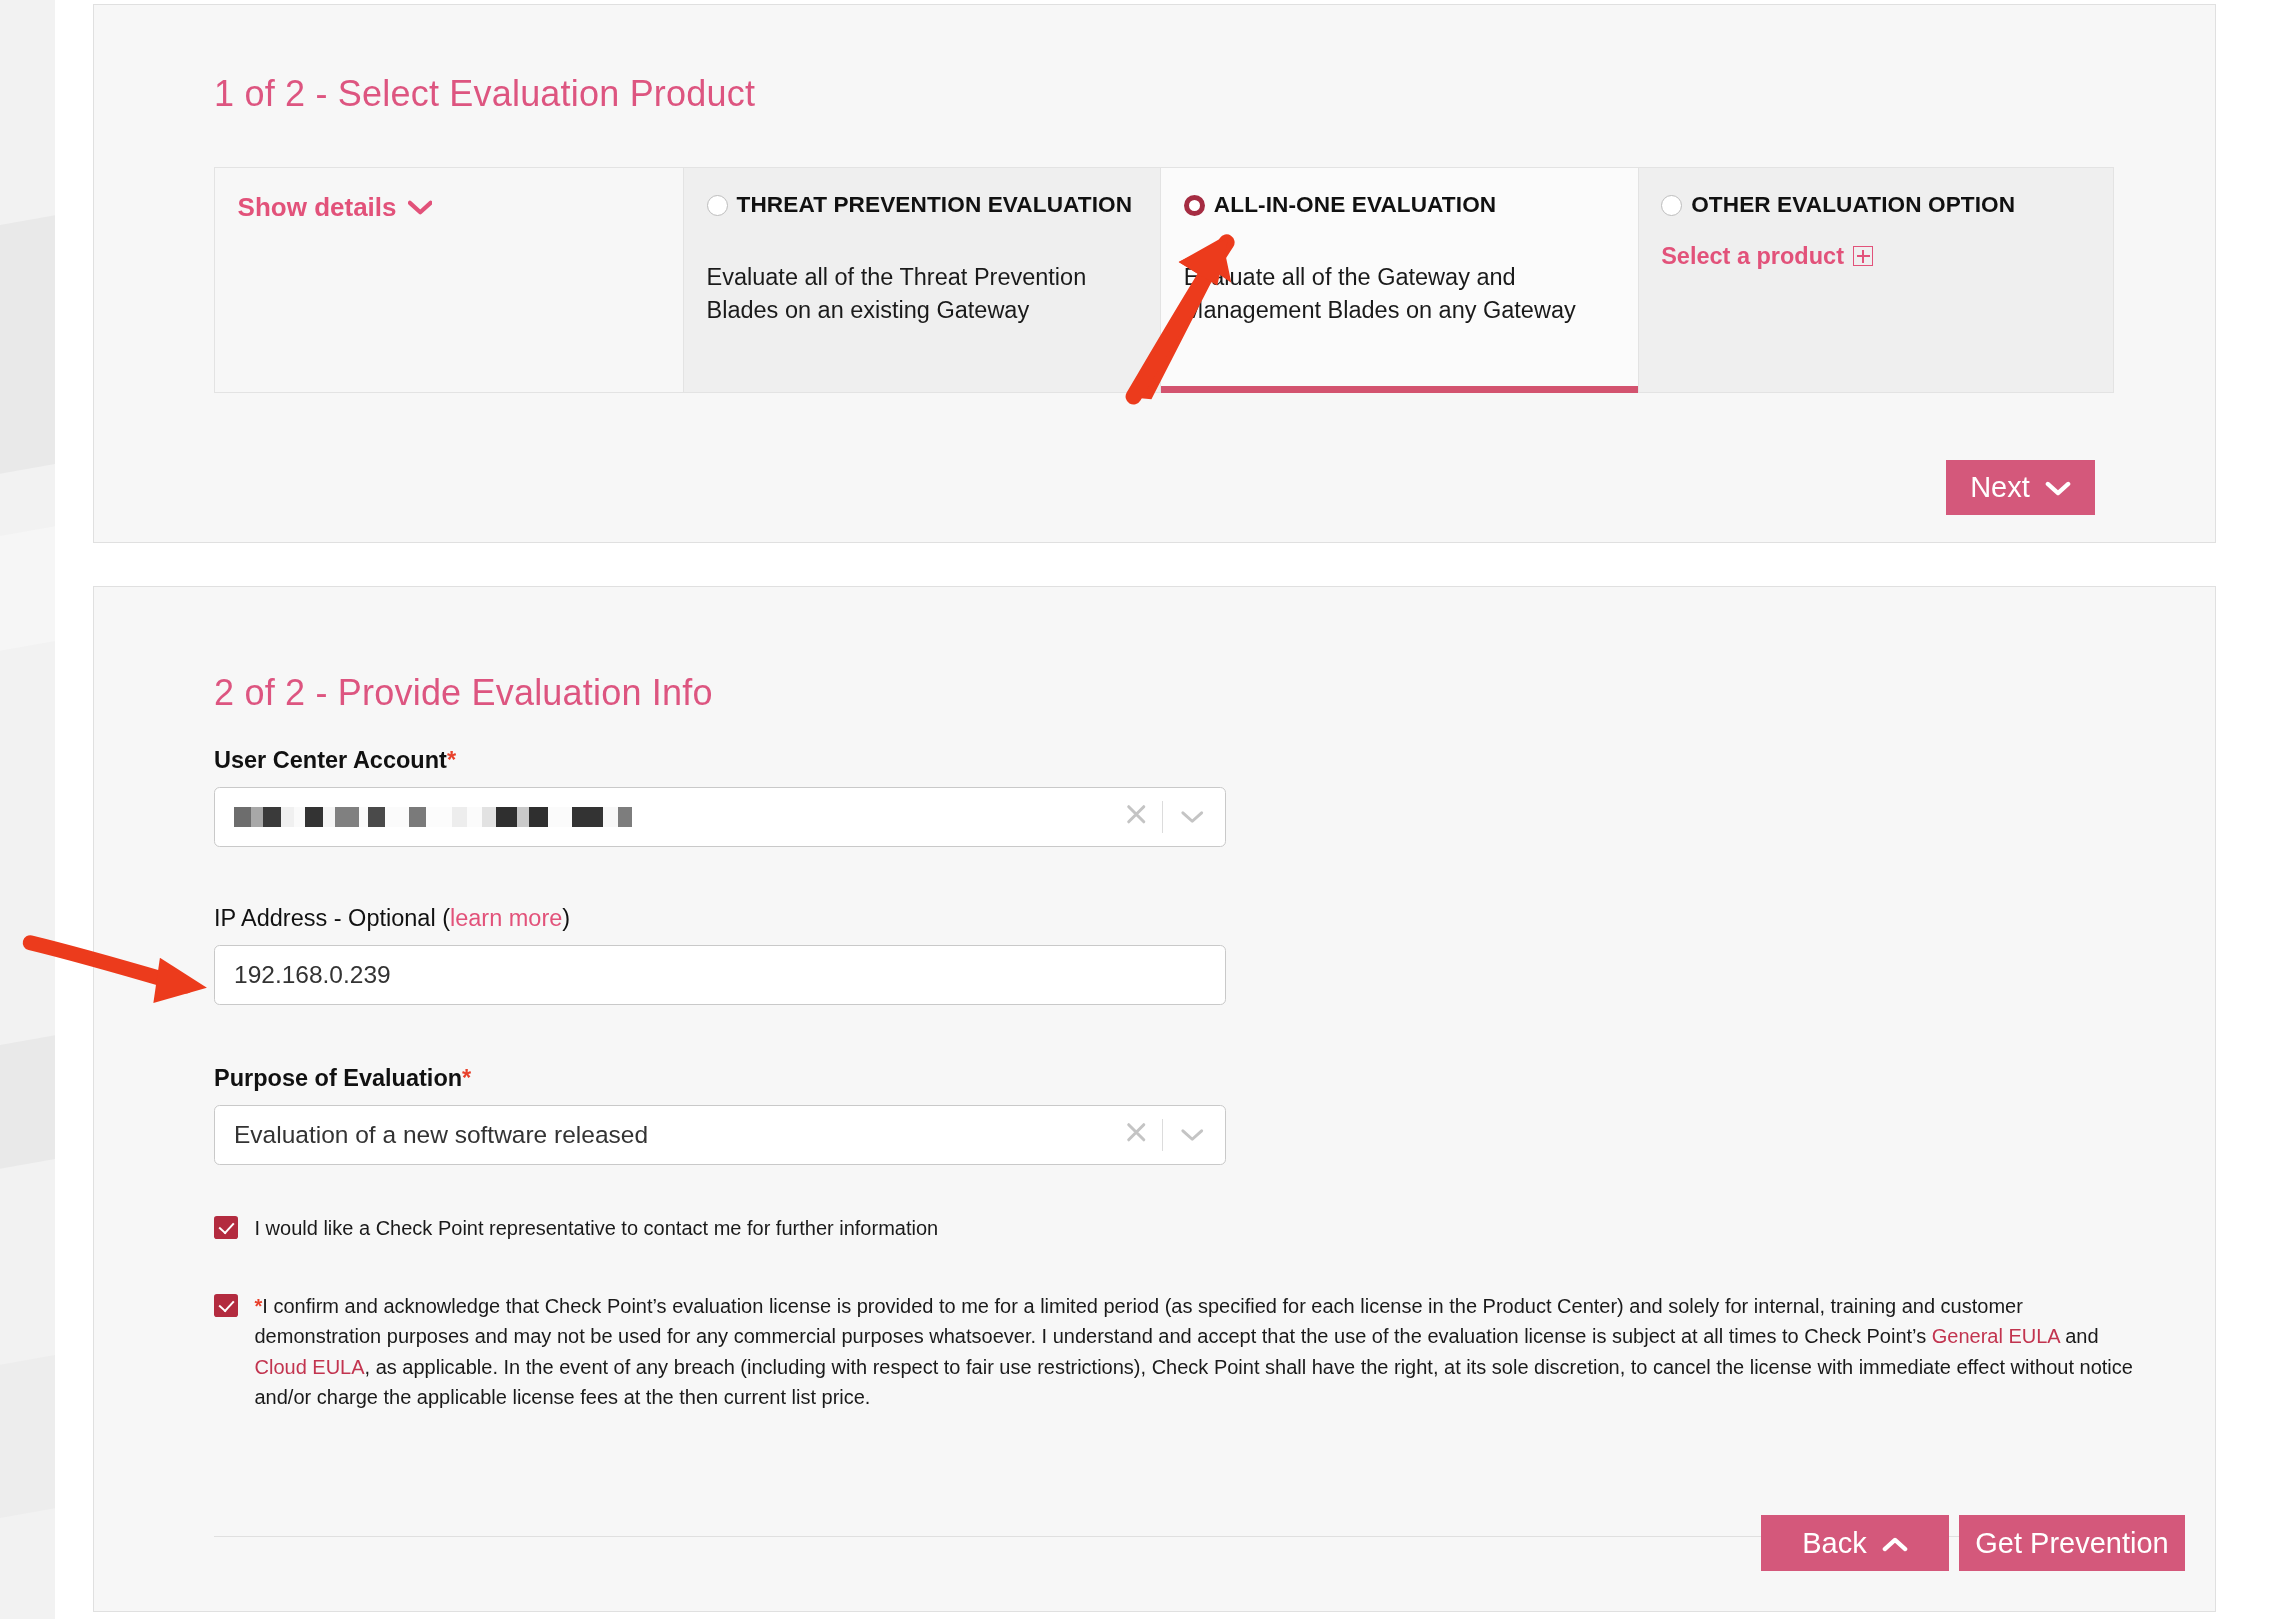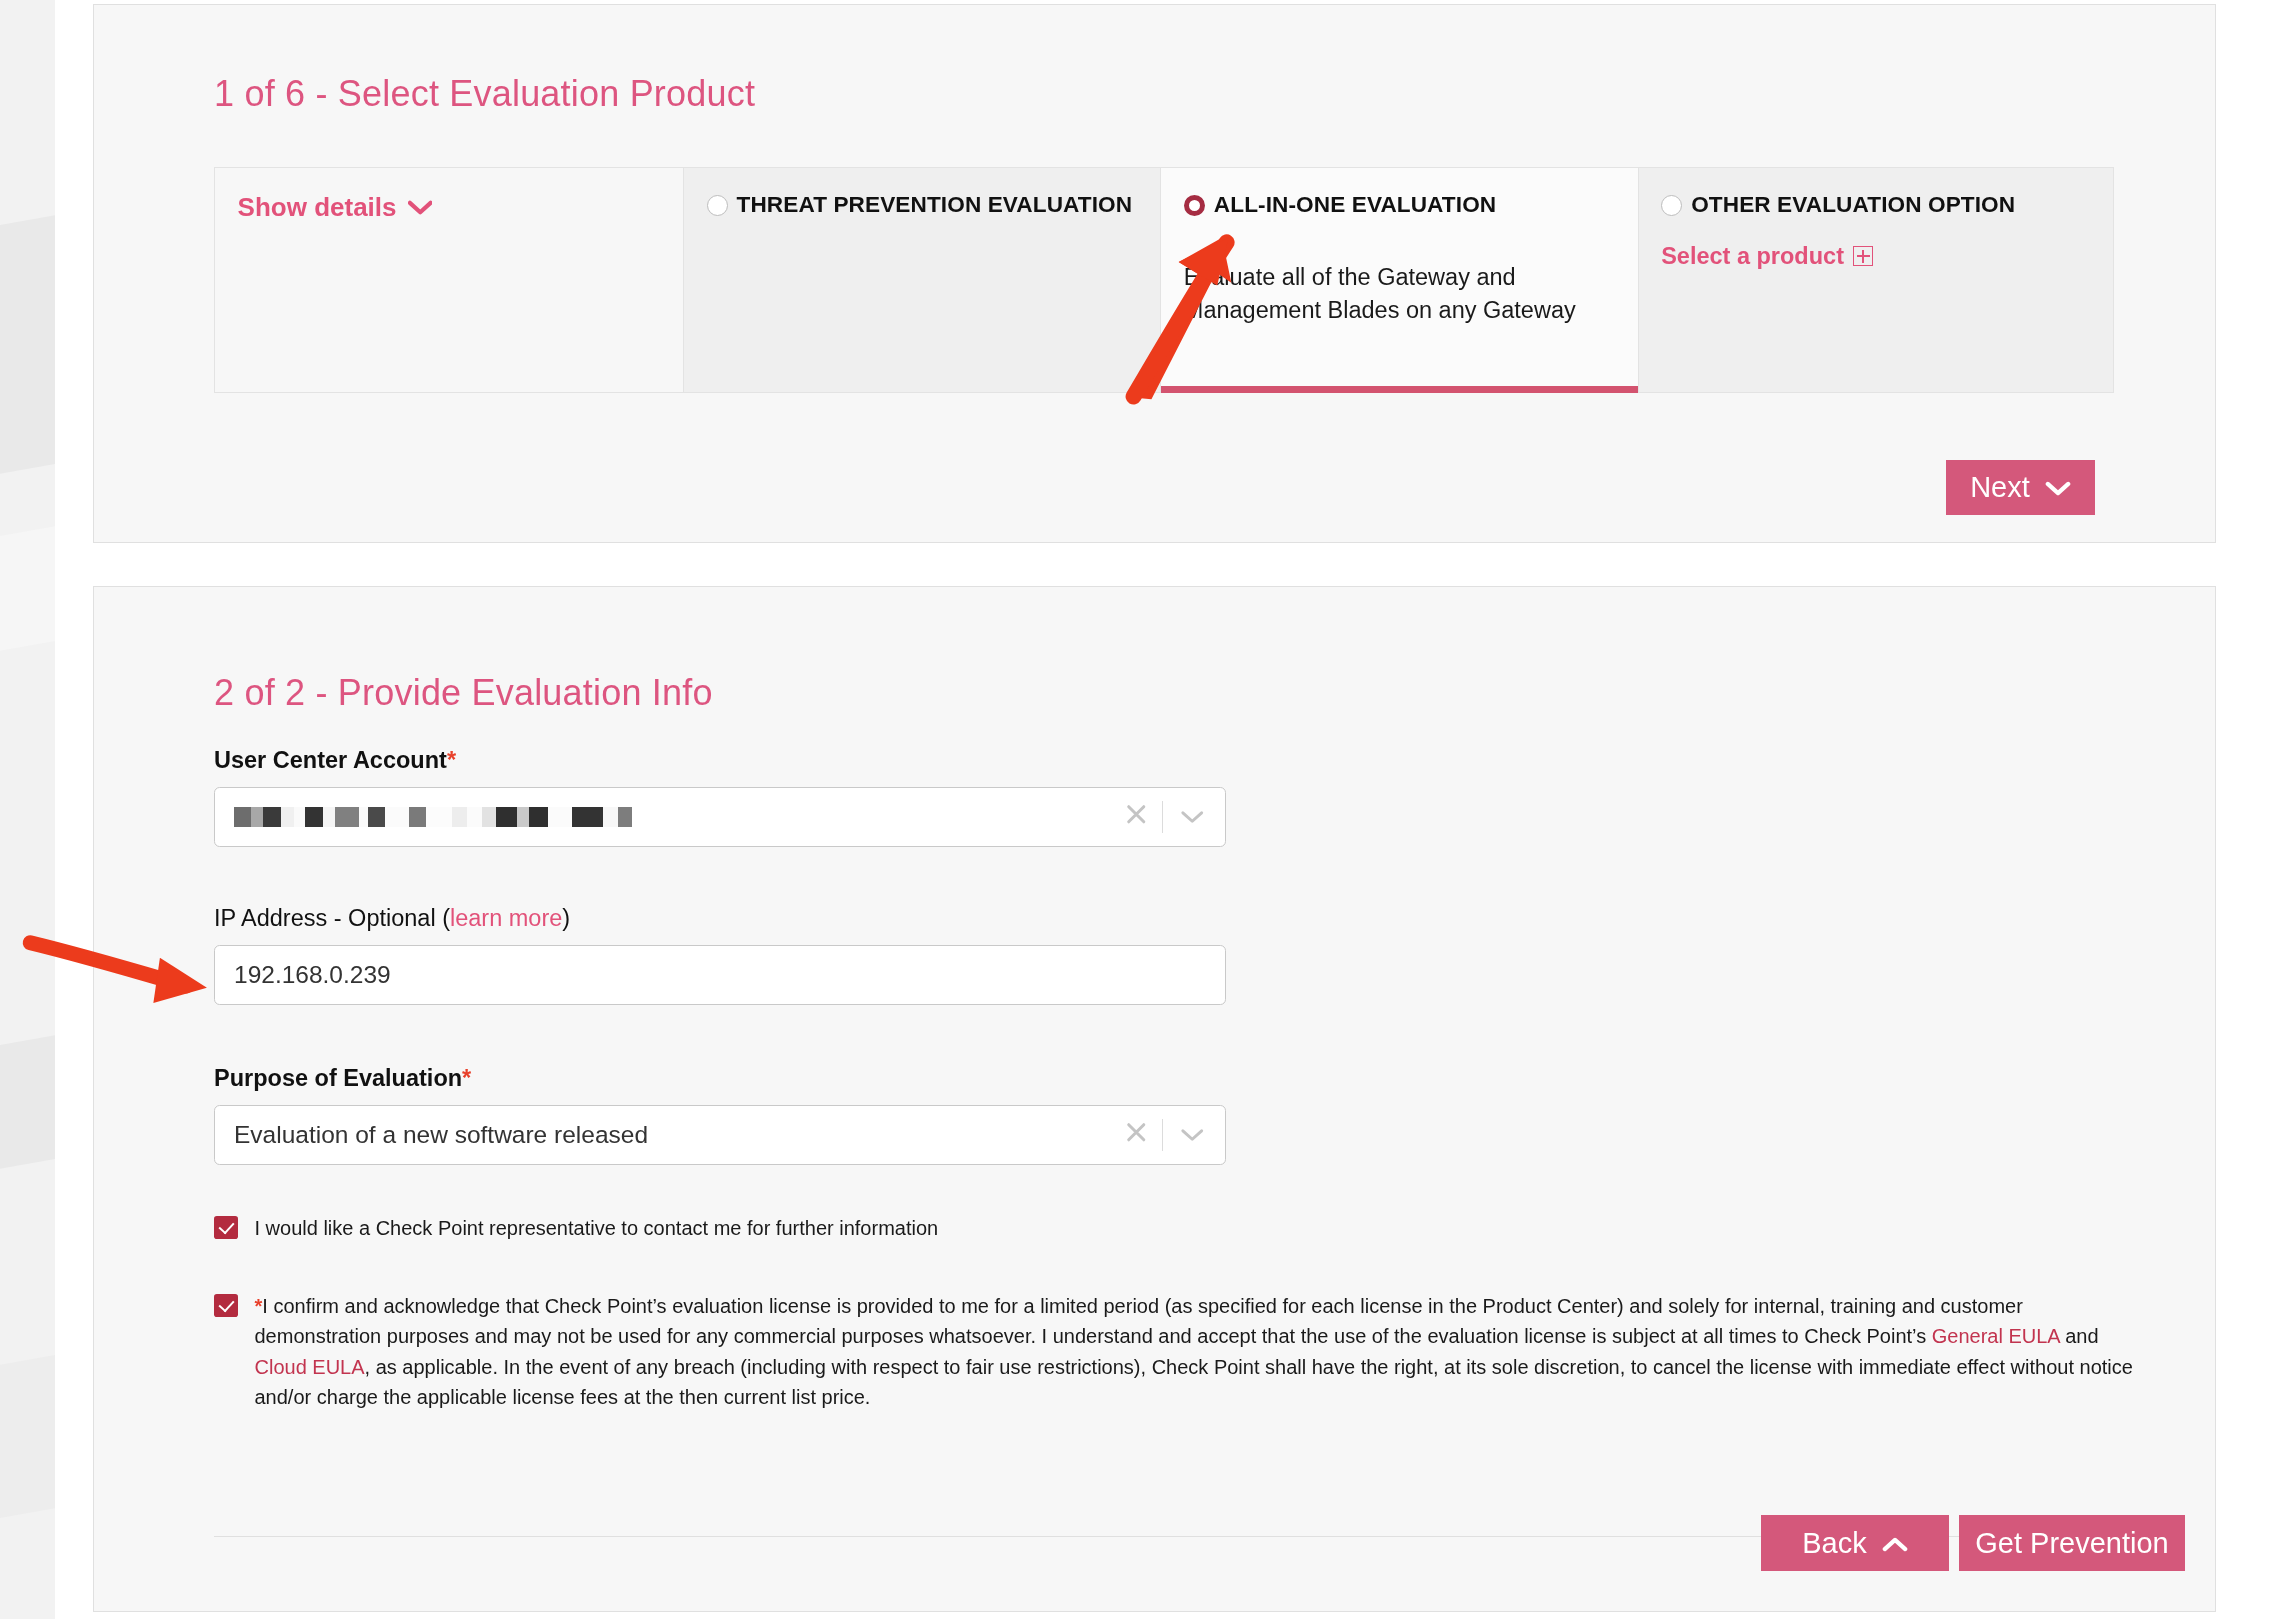--- a/index.html
+++ b/index.html
@@ -290,40 +290,41 @@
   <div class="stripe s1"></div>
   <div class="stripe s2"></div>
   <div class="stripe s3"></div>
   <div class="stripe s4"></div>
 </div>
 
 <div id="page">
 
   <div class="card" id="card-step1">
 
-    <div class="section-title" id="step1-title">1 of 6 - Select Evaluation Product</div>
+    <div class="section-title" id="step1-title">1 of 2 - Select Evaluation Product</div>
 
     <div id="options">
 
       <div class="opt details">
         <div class="show-details">
           <span>Show details</span>
           <span class="chev">
             <svg width="24.5" height="16" viewBox="0 0 26 17">
                 <path d="M2 3 L13 13 L24 3" stroke="#e2527a" stroke-width="4.5" fill="none" stroke-linecap="round" stroke-linejoin="round"></path>
               </svg>
           </span>
         </div>
       </div>
 
       <div class="opt o1">
         <div class="opt-head">
           <span class="radio"></span>
           <span class="opt-title">THREAT PREVENTION EVALUATION</span>
         </div>
+        <div class="opt-desc">Evaluate all of the Threat Prevention Blades on an existing Gateway</div>
       </div>
 
       <div class="opt o2">
         <div class="opt-head">
           <span class="radio checked"></span>
           <span class="opt-title">ALL-IN-ONE EVALUATION</span>
         </div>
         <div class="opt-desc">Evaluate all of the Gateway and Management Blades on any Gateway</div>
       </div>
 

